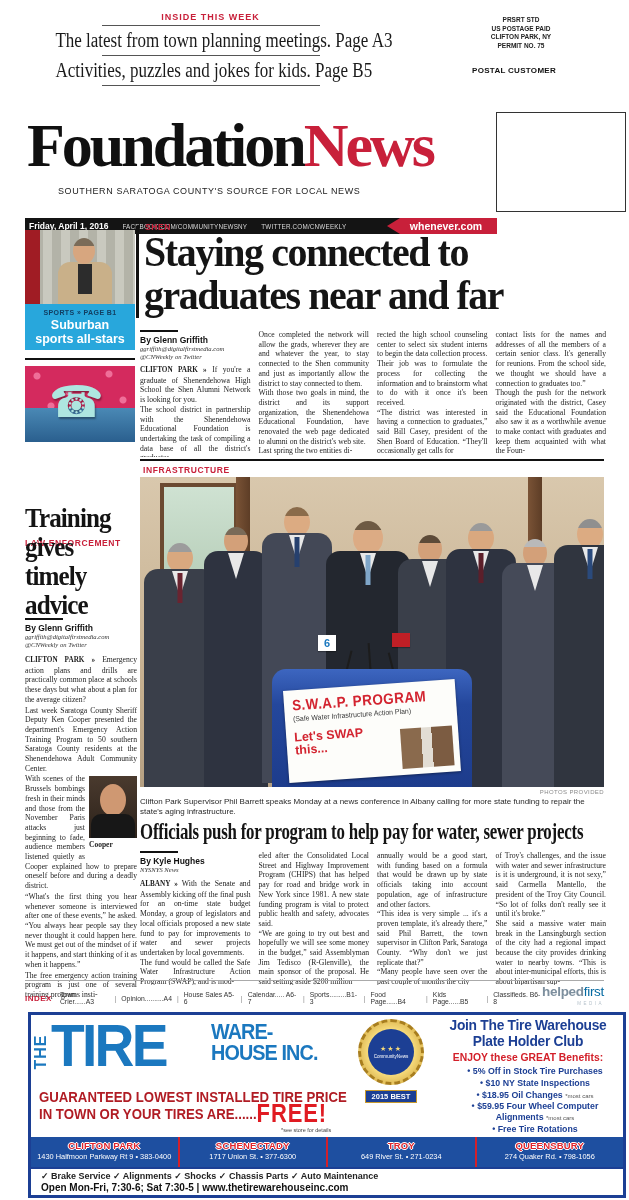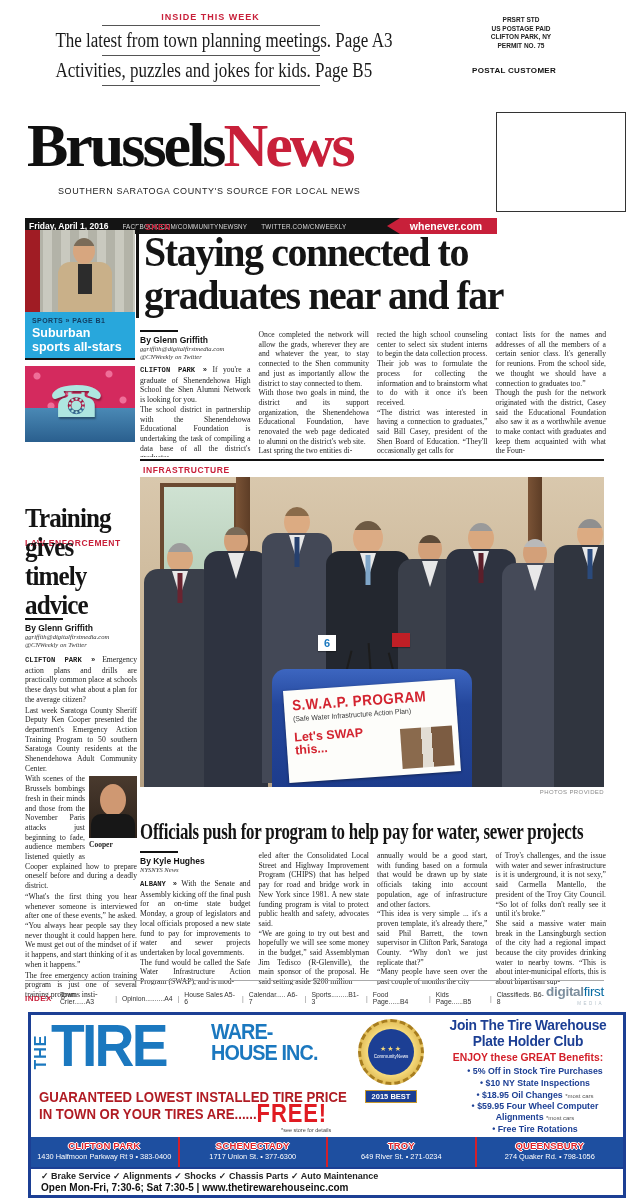--- a/index.html
+++ b/index.html
@@ -4,21 +4,21 @@
 <style>
   html,body{margin:0;padding:0;background:#e9e9e9;}
   #page{position:relative;width:629px;height:1200px;background:#fff;overflow:hidden;
         font-family:"Liberation Sans",sans-serif;color:#111;}
   .abs{position:absolute;}
   .pre{white-space:pre-line;}
   .red{color:#c8203a;}
   .kicker{font-weight:bold;font-size:8.5px;letter-spacing:.6px;color:#c8203a;}
   .bodytxt{font-family:"Liberation Serif",serif;font-size:7.7px;line-height:9.7px;
            text-align:justify;color:#1d1d1d;}
-  .lede{font-weight:bold;font-family:Liberation Mono, monospace;font-size:7.2px;}
+  .lede{font-weight:bold;font-family:Liberation Serif, serif;font-size:7.2px;}
   .bysep{width:38px;height:2px;background:#111;margin-bottom:3px;}
   .byname{font-weight:bold;font-size:8.5px;}
   .bysub{font-family:"Liberation Serif",serif;font-style:italic;font-size:6.6px;color:#333;line-height:8px;}
   
   .iw{left:28px;top:12px;width:365px;text-align:center;}
   .iw-label{font-weight:bold;font-size:9px;letter-spacing:1px;color:#c8203a;}
   .iw-rule{width:218px;border:0;border-top:1px solid #555;margin:3px auto;}
   .teaser{font-family:"Liberation Serif",serif;font-size:20px;color:#1a1a1a;
           transform:scaleX(.85);transform-origin:50% 50%;white-space:nowrap;}
   .postage{right:58px;top:16px;width:100px;text-align:center;font-weight:bold;
@@ -182,40 +182,40 @@
   <div class="abs postage">
     <div>PRSRT STD</div>
     <div>US POSTAGE PAID</div>
     <div>CLIFTON PARK, NY</div>
     <div>PERMIT NO. 75</div>
   </div>
   <div class="abs postal">POSTAL CUSTOMER</div>
   <div class="abs mailbox"></div>
 
   <div class="abs mast">
-    <span style="color:#101010;">Brussels</span><span class="red">News</span>
+    <span style="color:#101010;">Foundation</span><span class="red">News</span>
   </div>
   <div class="abs tagline">SOUTHERN SARATOGA COUNTY'S SOURCE FOR LOCAL NEWS</div>
 
   <div class="abs datebar">
     <span class="date">Friday, April 1, 2016</span>
     <span class="soc">FACEBOOK.COM/COMMUNITYNEWSNY</span>
     <span class="soc">TWITTER.COM/CNWEEKLY</span>
     <div class="cnweb">
       <span>whenever.com</span>
     </div>
   </div>
 
   <div class="abs sb-photo">
     <div class="sb-red"></div>
     <div class="coach-body"></div>
     <div class="coach-shirt"></div>
     <div class="coach-head"></div>
   </div>
-  <div class="abs bluebox" style="left:25px;top:312px;width:96px;height:36px;">
+  <div class="abs bluebox" style="left:25px;top:304px;width:96px;height:36px;text-align:center;">
     <div class="bb-kick">SPORTS » PAGE B1</div>
     <div class="bb-title">Suburban sports all-stars</div>
   </div>
   <div class="abs sb-div"></div>
 
   <div class="abs so-photo">
     <div class="so-table"></div>
     <div class="phone-glyph">☎</div>
   </div>
 
@@ -342,20 +342,21 @@
     <div class="podium">
       <div class="sign">
         <div class="sign-title">S.W.A.P. PROGRAM</div>
         <div class="sign-sub">(Safe Water Infrastructure Action Plan)</div>
         <div class="sign-line">Let's SWAP this...</div>
         <div class="sign-pipe"></div>
       </div>
     </div>
   </div>
   <div class="abs credit">PHOTOS PROVIDED</div>
+  <div class="abs caption">Clifton Park Supervisor Phil Barrett speaks Monday at a news conference in Albany calling for more state funding to repair the state's aging infrastructure.</div>
 
   <div class="abs h2">Officials push for program to help pay for water, sewer projects</div>
   <div class="abs story2 cols">
     <div>
       <div class="bysep"></div>
       <div class="byname">By Kyle Hughes</div>
       <div class="bysub" style="margin-bottom:5px;">NYSNYS News</div>
       <div class="bodytxt pre"><span class="lede">ALBANY »</span> <span>With the Senate and Assembly kicking off the final push for an on-time state budget Monday, a group of legislators and local officials proposed a new state fund to pay for improvements to water and sewer projects undertaken by local governments.
 The fund would be called the Safe Water Infrastructure Action Program (SWAP), and is mod-</span></div>
     </div>
@@ -379,21 +380,21 @@
     <span>Calendar..... A6-7</span>
       <span class="idx-sep">|</span>
     <span>Sports.........B1-3</span>
       <span class="idx-sep">|</span>
     <span>Food Page......B4</span>
       <span class="idx-sep">|</span>
     <span>Kids Page......B5</span>
       <span class="idx-sep">|</span>
     <span>Classifieds. B6-8</span>
     <span class="dfm">
-      <span class="d1">digital</span><span class="d2">first</span>
+      <span class="d1">helped</span><span class="d2">first</span>
       <span class="d3">MEDIA</span>
     </span>
   </div>
 
   <div class="abs ad">
     <div class="ad-the">THE</div>
     <div class="ad-tire">TIRE</div>
     <div class="ad-wh">
       <span>WARE-</span><br>
       <span>HOUSE INC.</span>

